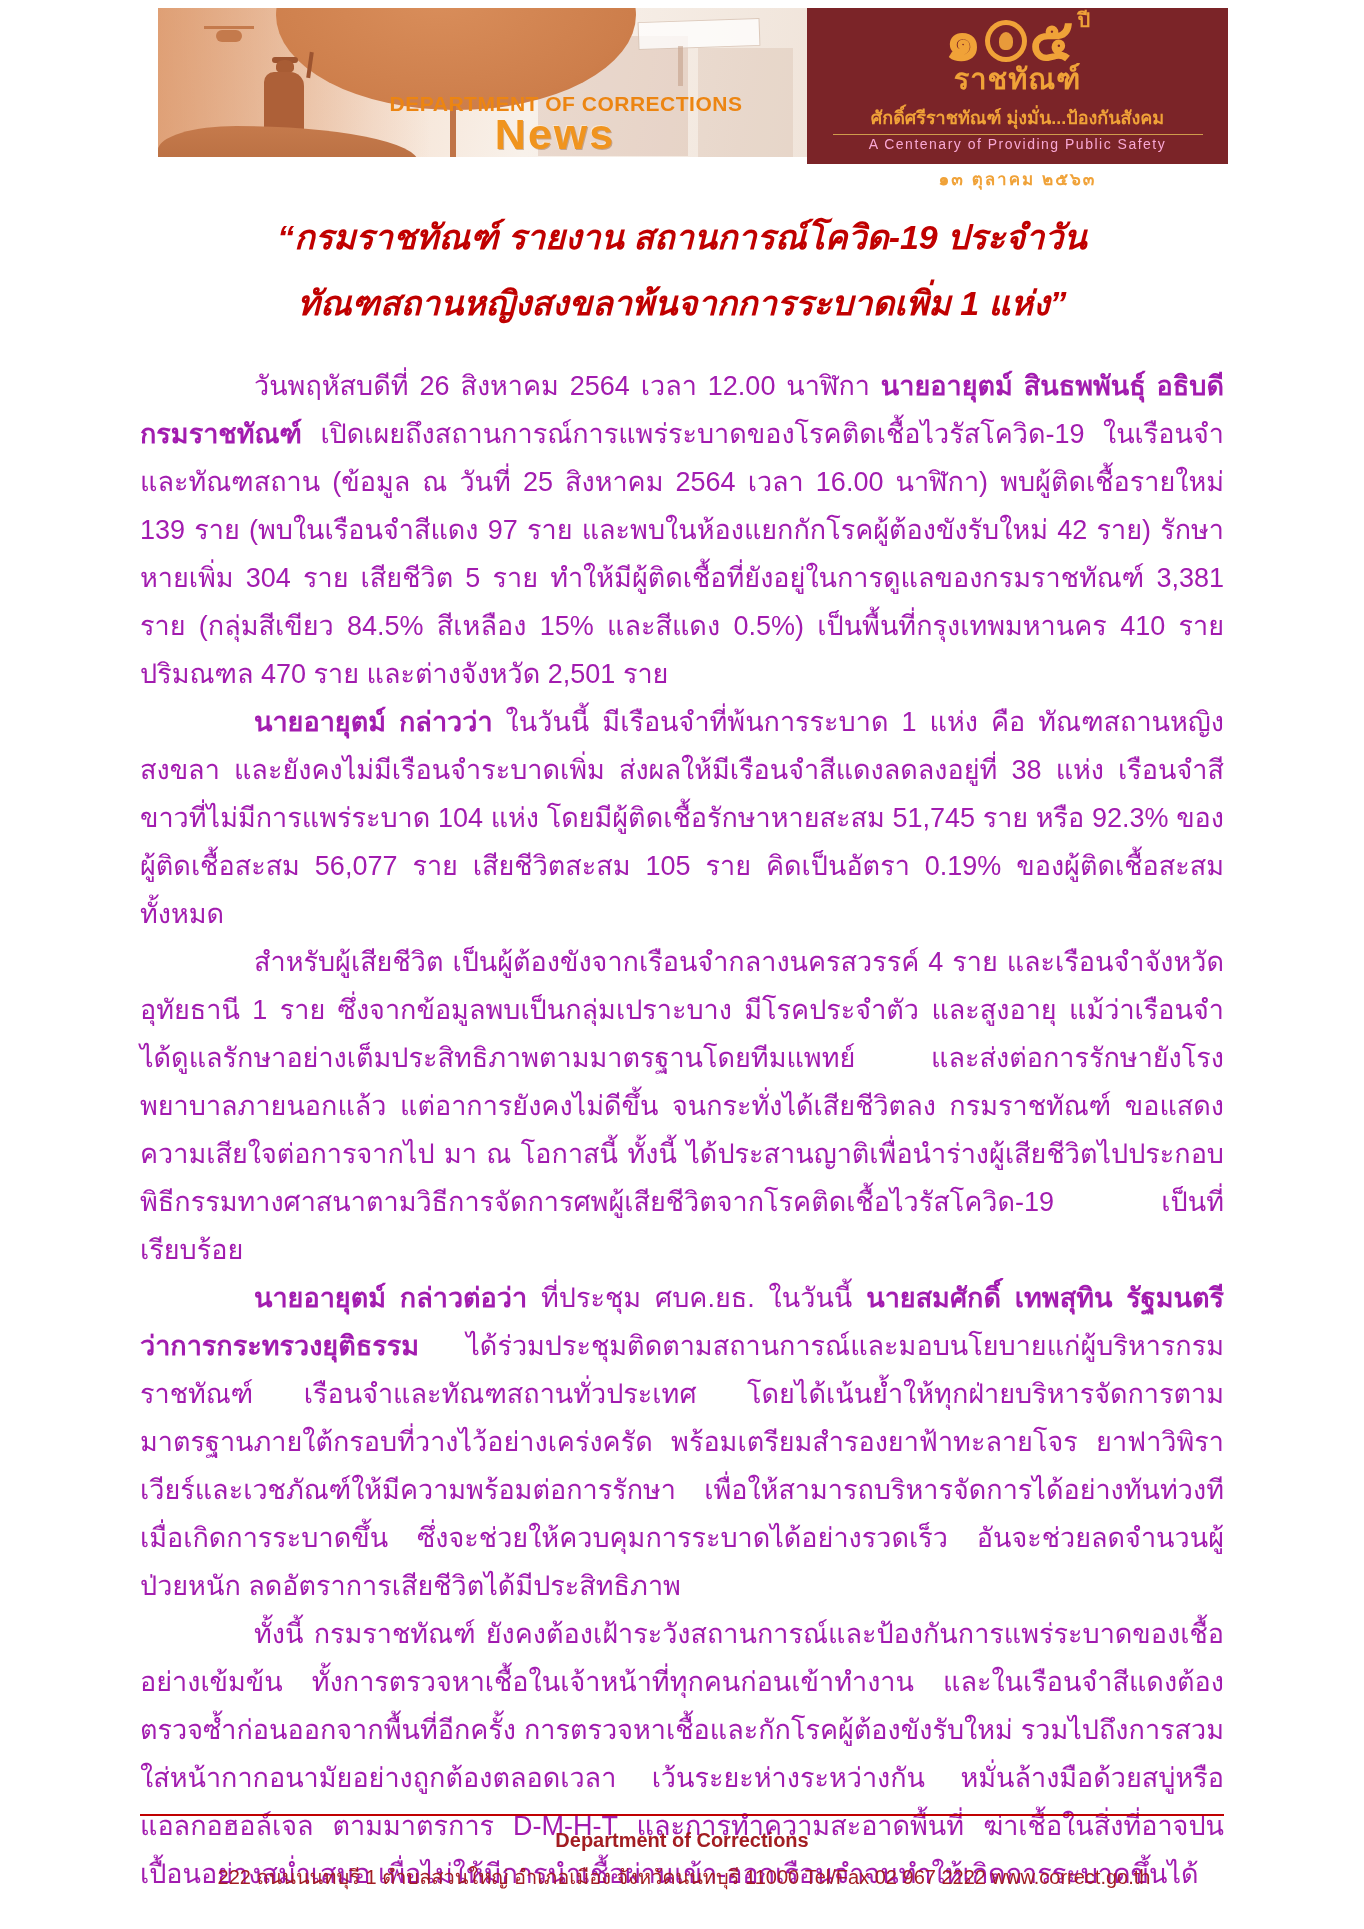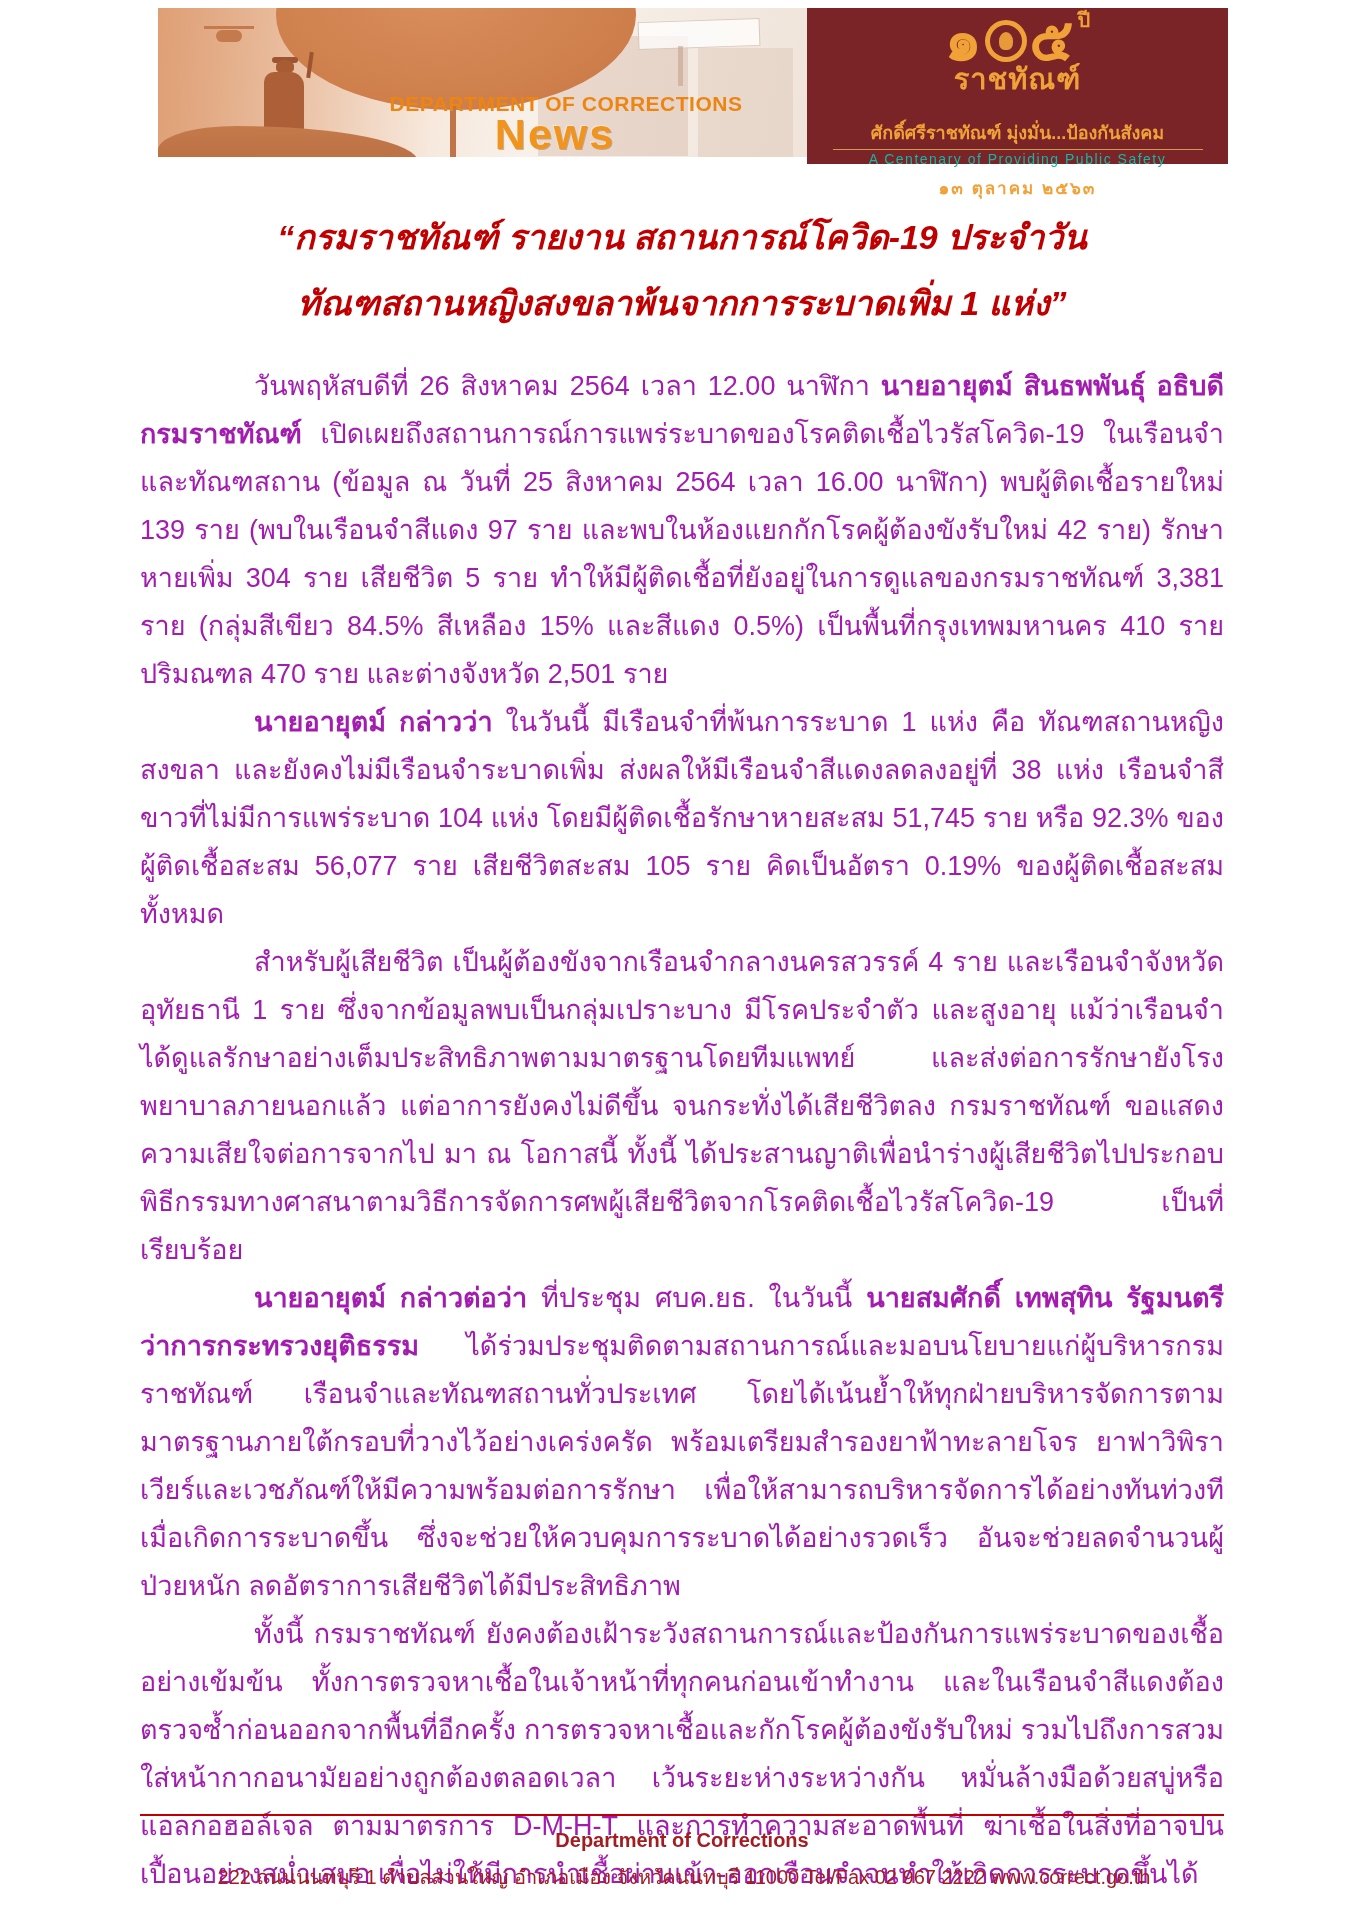--- a/index.html
+++ b/index.html
@@ -55,24 +55,24 @@
   .emblem-numerals { display:flex; align-items:flex-start; line-height:1; }
   .emblem-digit { font-size:58px; font-weight:bold; line-height:56px; }
   .emblem-seal { width:42px; height:42px; border-radius:50%; background:#f0a238;
     display:inline-flex; align-items:center; justify-content:center; margin:8px 3px 0; }
   .seal-core { width:32px; height:32px; border-radius:50%; background:#7b2428;
     display:flex; align-items:center; justify-content:center; }
   .seal-core::after { content:""; width:14px; height:18px; border-radius:50% 50% 40% 40%;
     background:#e89a3a; }
   .emblem-year { font-size:20px; font-weight:bold; margin:-2px 0 0 4px; }
   .emblem-org { font-size:29px; font-weight:bold; margin-top:-12px; letter-spacing:1px;font-family:Liberation Serif, serif; }
-  .emblem-motto-thai { font-size:18px; font-weight:bold; margin-top:16px; white-space:nowrap; }
+  .emblem-motto-thai { font-size:18px; font-weight:bold; margin-top:1px; white-space:nowrap; }
   .emblem-divider { width:370px; border:none; border-top:1px solid #cf9c4c; margin:2px 0 1px; }
-  .emblem-motto-en { font-size:14px; letter-spacing:1.5px; color:#14b8a6; white-space:nowrap; }
-  .emblem-date { font-size:17px; font-weight:bold; margin-top:7px; letter-spacing:2px; }
+  .emblem-motto-en { font-size:14px; letter-spacing:1.5px; color:#f9a8d4; white-space:nowrap; }
+  .emblem-date { font-size:17px; font-weight:bold; margin-top:13px; letter-spacing:2px; }
 
   
   .doc-title { margin:210px auto 0; padding-top:0; text-align:center;
     color:#c00000; font-weight:bold; font-style:italic; font-size:34px; line-height:55px; }
   .doc-title div { white-space:nowrap;margin-top:11px; }
 
   
   .doc-body { position:absolute; left:140px; top:362px; width:1084px;
     color:#a21caf; font-size:27px; line-height:48px; text-align:justify; }
   .doc-body p { margin:0; text-indent:114px; }

